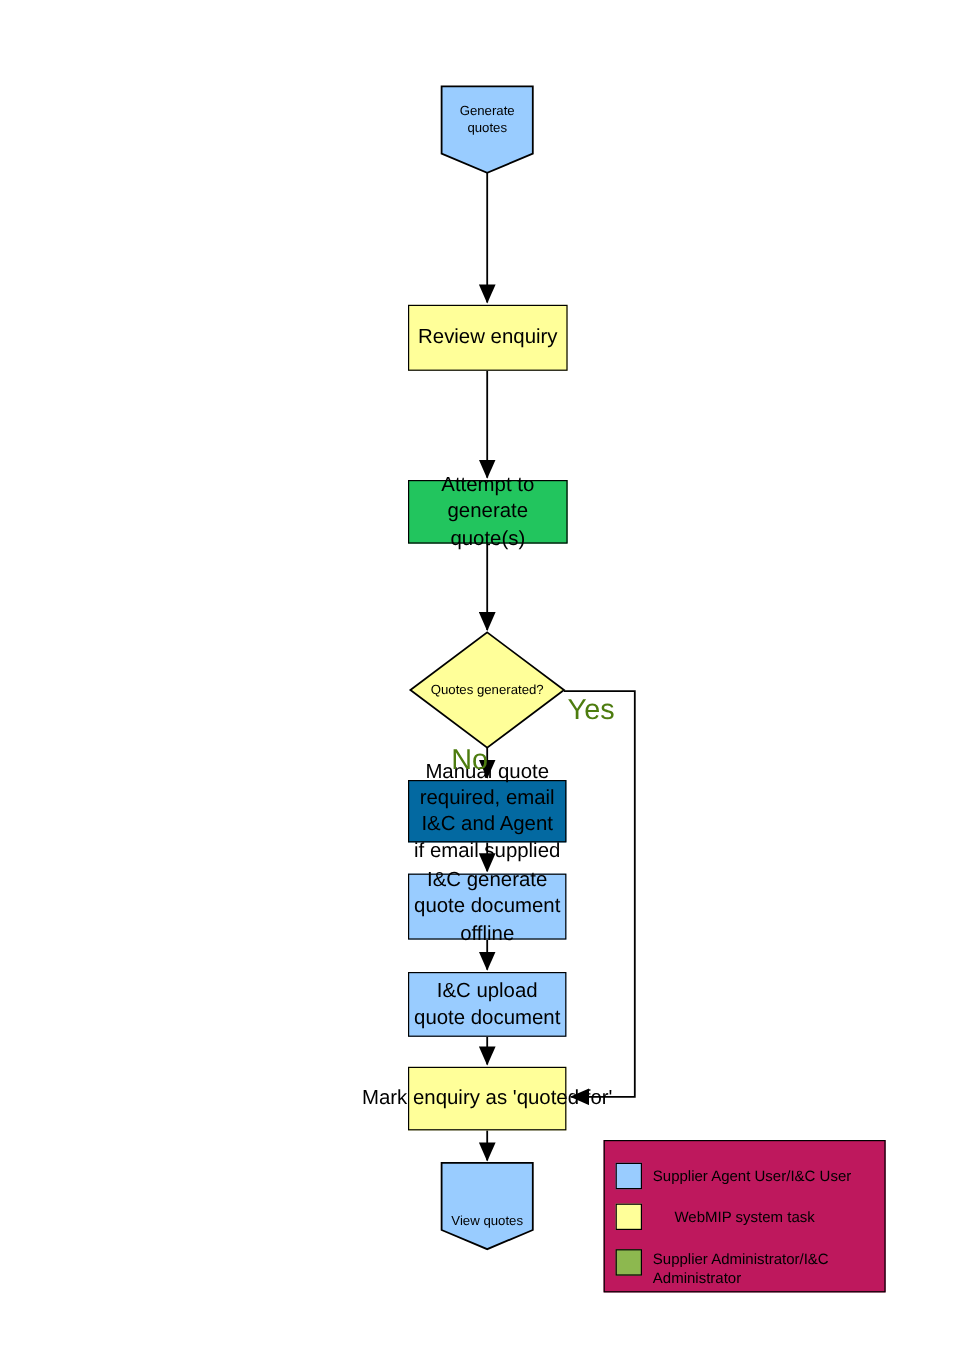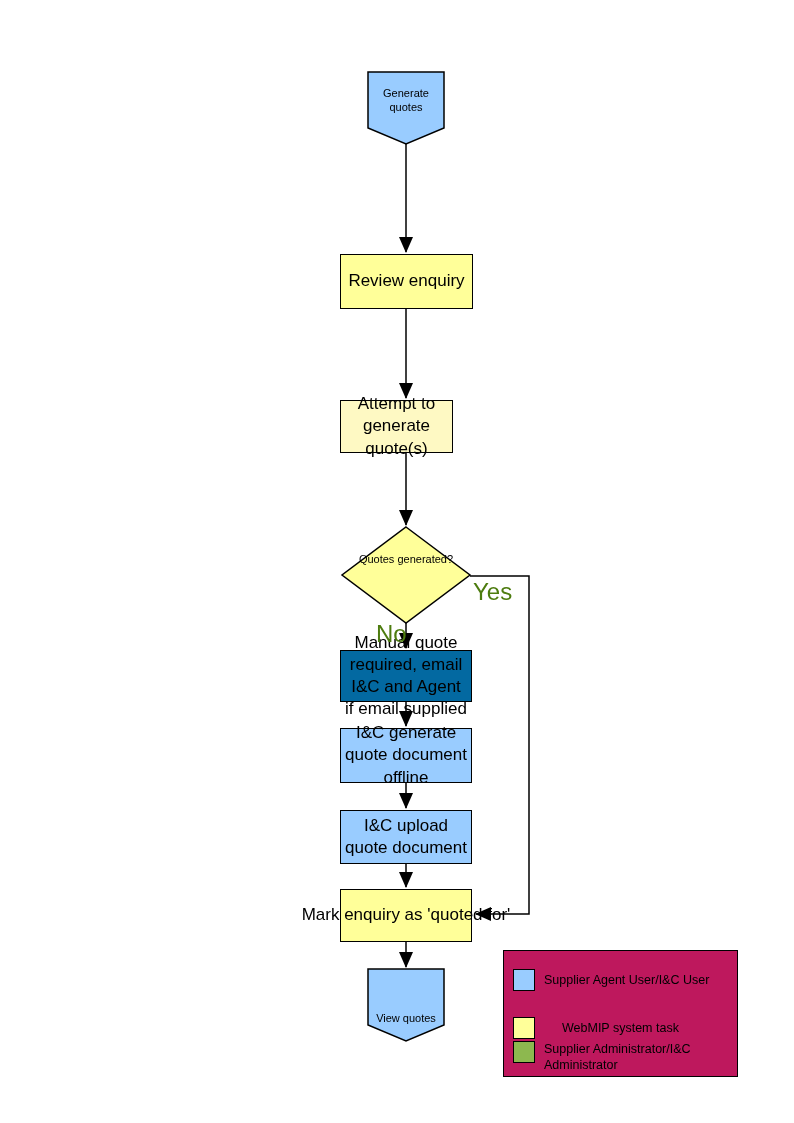--- a/index.html
+++ b/index.html
@@ -83,21 +83,21 @@
     <line x1="406" y1="783" x2="406" y2="808" stroke="#000" stroke-width="1.5" marker-end="url(#ah)"></line>
     <line x1="406" y1="864" x2="406" y2="887" stroke="#000" stroke-width="1.5" marker-end="url(#ah)"></line>
     <line x1="406" y1="942" x2="406" y2="967" stroke="#000" stroke-width="1.5" marker-end="url(#ah)"></line>
     <polyline points="470,576 529,576 529,914 476,914" fill="none" stroke="#000" stroke-width="1.5" marker-end="url(#ah)"></polyline>
   </svg>
 
   <div class="node" style="left: 340px; top: 254px; width: 133px; height: 55px; background: rgb(255, 255, 153);">
     <span>Review enquiry</span>
   </div>
 
-  <div class="node" style="left: 340px; top: 400px; width: 113px; height: 53px; background: #fef9c3;">
+  <div class="node" style="left: 340px; top: 400px; width: 133px; height: 53px; background: #22c55e;">
     <span>Attempt to generate quote(s)</span>
   </div>
 
   <div class="node" style="left: 340px; top: 650px; width: 132px; height: 52px; background: #0369a1; justify-content: center;">
     <span>Manual quote required, email I&amp;C and Agent if email supplied</span>
   </div>
 
   <div class="node" style="left: 340px; top: 728px; width: 132px; height: 55px; background: rgb(153, 204, 255);">
     <span>I&amp;C generate quote document offline</span>
   </div>
@@ -105,33 +105,33 @@
   <div class="node" style="left: 340px; top: 810px; width: 132px; height: 54px; background: rgb(153, 204, 255);">
     <span>I&amp;C upload quote document</span>
   </div>
 
   <div class="node nowrap" style="left: 340px; top: 889px; width: 132px; height: 53px; padding: 2px 0px; background: rgb(255, 255, 153); justify-content: center;">
     <span>Mark enquiry as 'quoted for'</span>
   </div>
 
   <div class="shape-label" style="left:368px;top:72px;width:76px;height:56px;">Generate quotes</div>
 
-  <div class="shape-label" style="left:346px;top:535px;width:120px;height:48px;">Quotes generated?</div>
+  <div class="shape-label" style="left:346px;top:551px;width:120px;height:48px;">Quotes generated?</div>
 
   <div class="shape-label" style="left:368px;top:990px;width:76px;height:56px;">View quotes</div>
 
   <div class="branch-label" style="left:473px;top:579px;">Yes</div>
   <div class="branch-label" style="left:376px;top:621px;">No</div>
 
   <div class="legend">
     <div class="legend-row" style="top:18px;">
       <span class="swatch" style="background: rgb(153, 204, 255);"></span>
       <span class="legend-label">Supplier Agent User/I&amp;C User</span>
     </div>
-    <div class="legend-row" style="top:66px;gap:27px;">
+    <div class="legend-row" style="top:52px;gap:27px;">
       <span class="swatch" style="background: rgb(255, 255, 153);"></span>
       <span class="legend-label">WebMIP system task</span>
     </div>
     <div class="legend-row align-top" style="top:90px;">
       <span class="swatch" style="background: rgb(141, 184, 79);"></span>
       <span class="legend-label">Supplier Administrator/I&amp;C Administrator</span>
     </div>
   </div>
 
 </div>

